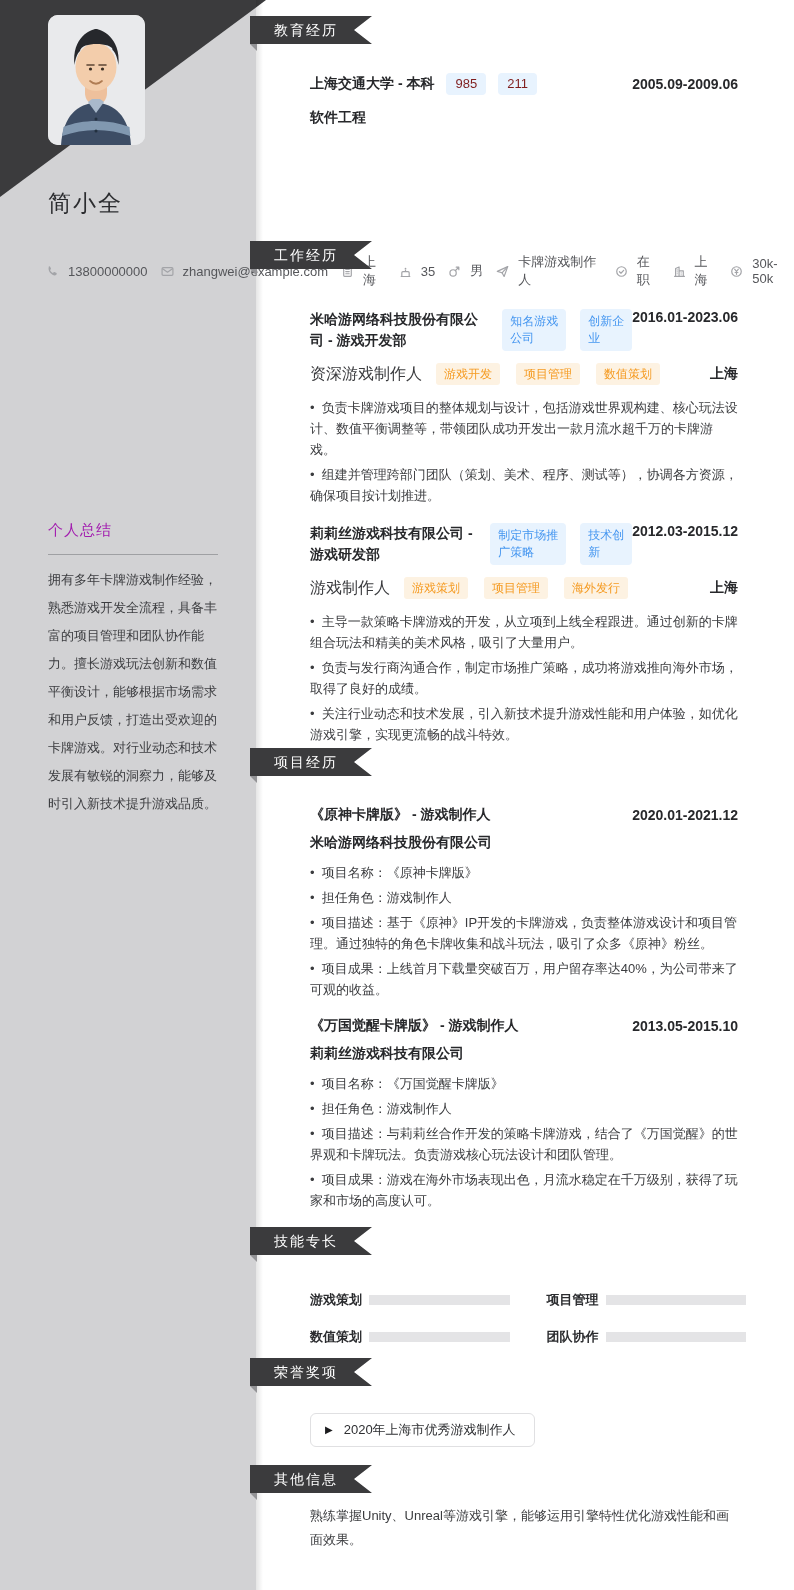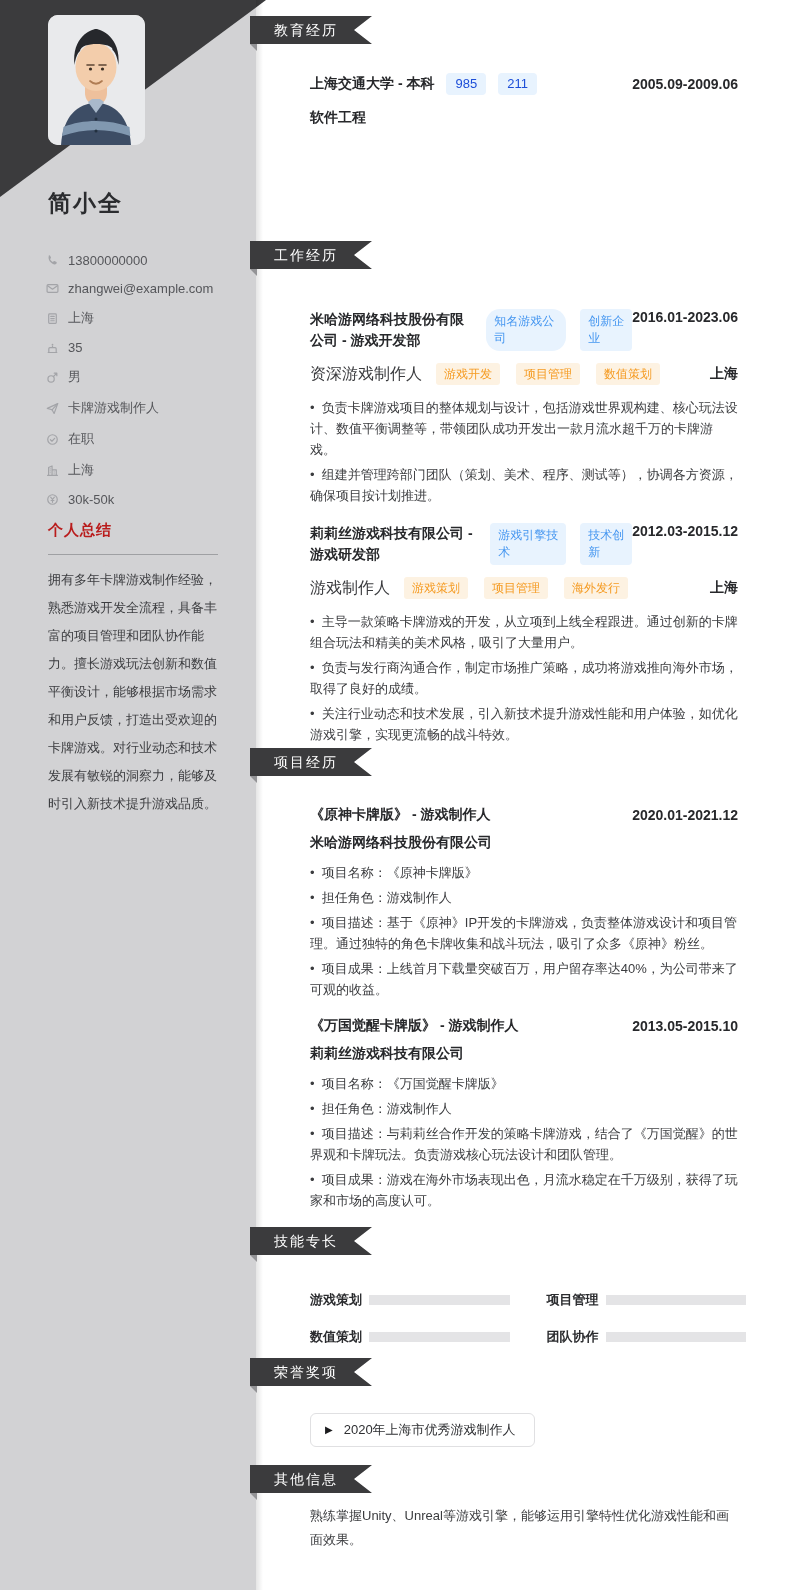--- a/index.html
+++ b/index.html
@@ -6,27 +6,27 @@
   html,body { font-family:"Liberation Sans","DejaVu Sans",sans-serif; }
   body { width:794px; height:1590px; position:relative; overflow:hidden; background:#ffffff; color:#3b3c3f; }
 
   
   .sidebar { position:absolute; left:0; top:0; width:256px; height:1590px; background:#d2d2d4; }
   .corner { position:absolute; left:0; top:0; width:266px; height:197px; background:#3b3b3d;
             clip-path:polygon(0 0,100% 0,0 100%); }
   .photo { position:absolute; left:48px; top:15px; width:97px; height:130px; border-radius:10px;
            overflow:hidden; background:#e9eaec; }
   .photo svg { display:block; width:100%; height:100%; }
-  .name { position:absolute; left:48px; top:188px; font-size:23px; font-weight:bold; color:#2b2c2f; letter-spacing:2px; }
-  .contact { position:absolute; left:46px; top:253px; display:flex; flex-direction:column; gap:13px; }
+  .name { position:absolute; left:48px; top:188px; font-size:23px; font-weight:normal; color:#2b2c2f; letter-spacing:2px; }
+  .contact { position:absolute; left:46px; top:253px; display:flex; flex-direction:row; gap:13px; }
   .c-row { display:flex; align-items:center; gap:9px; font-size:13px; color:#55565a; }
   .c-row .ico { width:13px; height:13px; flex:none; display:inline-flex; }
   .c-row svg { width:13px; height:13px; stroke:#a3a4a8; fill:none; stroke-width:1.1; stroke-linecap:round; stroke-linejoin:round; }
   .summary { position:absolute; left:48px; top:521px; width:170px; }
-  .summary h3 { font-size:15px; color:#b91c1c; letter-spacing:1px; font-weight:bold; }
+  .summary h3 { font-size:15px; color:#a21caf; letter-spacing:1px; font-weight:normal; }
   .divider { margin-top:14px; height:1px; background:#9fa0a3; }
   .summary p { margin-top:11px; font-size:13px; line-height:28px; color:#3c3d40; }
 
   
   .main { position:absolute; left:256px; top:0; width:538px; height:1590px; }
   .edge-shade { position:absolute; left:0; top:0; width:7px; height:1590px;
                 background:linear-gradient(to right, rgba(0,0,0,.10), rgba(0,0,0,0)); }
   .section { position:absolute; left:0; width:538px; }
   #sec-edu   { top:16px; }
   #sec-work  { top:241px; }
@@ -39,35 +39,35 @@
             color:#fff; font-size:14px; font-weight:normal; line-height:28px; padding-left:24px;
             letter-spacing:2px; clip-path:polygon(0 0,100% 0,calc(100% - 18px) 50%,100% 100%,0 100%); }
   .fold { position:absolute; left:-6px; top:28px; width:0; height:0;
           border-top:7px solid #939396; border-left:7px solid transparent; }
 
   .content { padding:0 56px 0 54px; }
   .h14 { font-size:14px; font-weight:bold; color:#27282b; }
   .date { margin-left:auto; font-size:14px; font-weight:bold; color:#27282b; white-space:nowrap; }
 
   .edu-row { display:flex; align-items:center; margin-top:29px; }
-  .chip { background:#e8f3fe; color:#1d4ed8; font-size:13px; line-height:16px; padding:3px 9px;
+  .chip { background:#e8f3fe; color:#7f1d1d; font-size:13px; line-height:16px; padding:3px 9px;
           border-radius:4px; margin-left:12px; }
   .major { margin-top:14px;font-family:Liberation Serif, serif; }
 
   .bullets { margin-top:12px; }
   .bullets p { font-size:13px; line-height:21px; color:#3b3c3f; }
   .bullets p + p { margin-top:4px; }
   .bullets p::before { content:"\2022\00a0\00a0"; }
 
   .job-head { display:flex; align-items:flex-start; margin-top:40px; }
   .job2 .job-head { margin-top:17px; }
   .company { width:186px; font-size:14px; font-weight:bold; line-height:21px; color:#27282b; }
   .badges { display:flex; gap:14px; margin-left:14px; }
   .badge { background:#e8f3fe; color:#4596f0; font-size:12px; line-height:17px; padding:4px 8px; border-radius:4px; }
-  .bw48 { width:80px;border-radius:14px; } .bw36 { width:52px; } .bw60 { width:76px; }
+  .bw48 { width:64px; } .bw36 { width:52px; } .bw60 { width:76px; }
   .role-row { display:flex; align-items:center; margin-top:12px; }
   .tags { display:flex; gap:16px; margin-left:14px; }
   .tag { background:#fdf2e2; color:#f59b22; font-size:12px; line-height:16px; padding:3px 8px;
          border-radius:3px; white-space:nowrap; }
   .loc { margin-left:auto; font-size:14px; font-weight:bold; color:#27282b; }
 
   .proj-head { display:flex; align-items:center; margin-top:30px; }
   .proj2 .proj-head { margin-top:17px; }
   .proj-company { margin-top:10px; font-size:14px; font-weight:bold; color:#27282b; }
   .proj .bullets { margin-top:10px; }
@@ -242,21 +242,21 @@
         </div>
         <div class="bullets">
           <p>负责卡牌游戏项目的整体规划与设计，包括游戏世界观构建、核心玩法设计、数值平衡调整等，带领团队成功开发出一款月流水超千万的卡牌游戏。</p>
           <p>组建并管理跨部门团队（策划、美术、程序、测试等），协调各方资源，确保项目按计划推进。</p>
         </div>
       </div>
       <div class="job job2">
         <div class="job-head">
           <div class="company">莉莉丝游戏科技有限公司 - 游戏研发部</div>
           <div class="badges">
-            <span class="badge bw60">游戏引擎技术</span>
+            <span class="badge bw60">制定市场推广策略</span>
             <span class="badge bw36">技术创新</span>
           </div>
           <span class="date">2012.03-2015.12</span>
         </div>
         <div class="role-row">
           <span class="role">游戏制作人</span>
           <span class="tags">
             <span class="tag">游戏策划</span>
             <span class="tag">项目管理</span>
             <span class="tag">海外发行</span>

